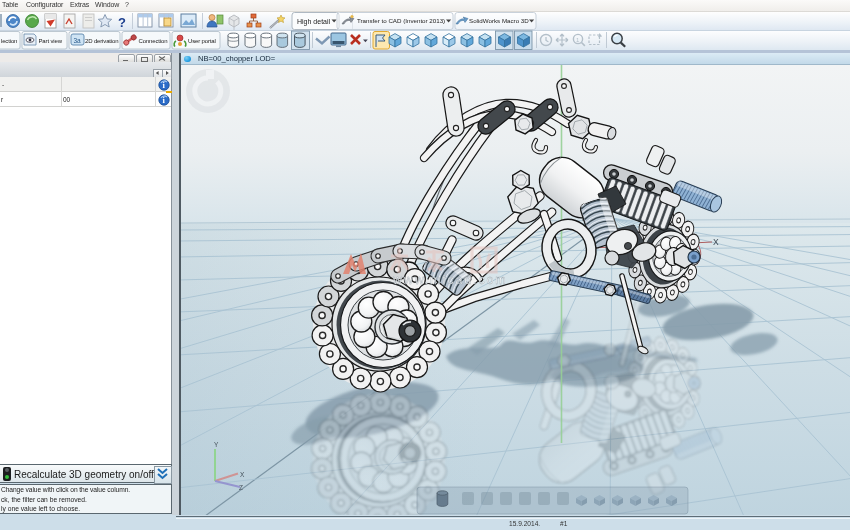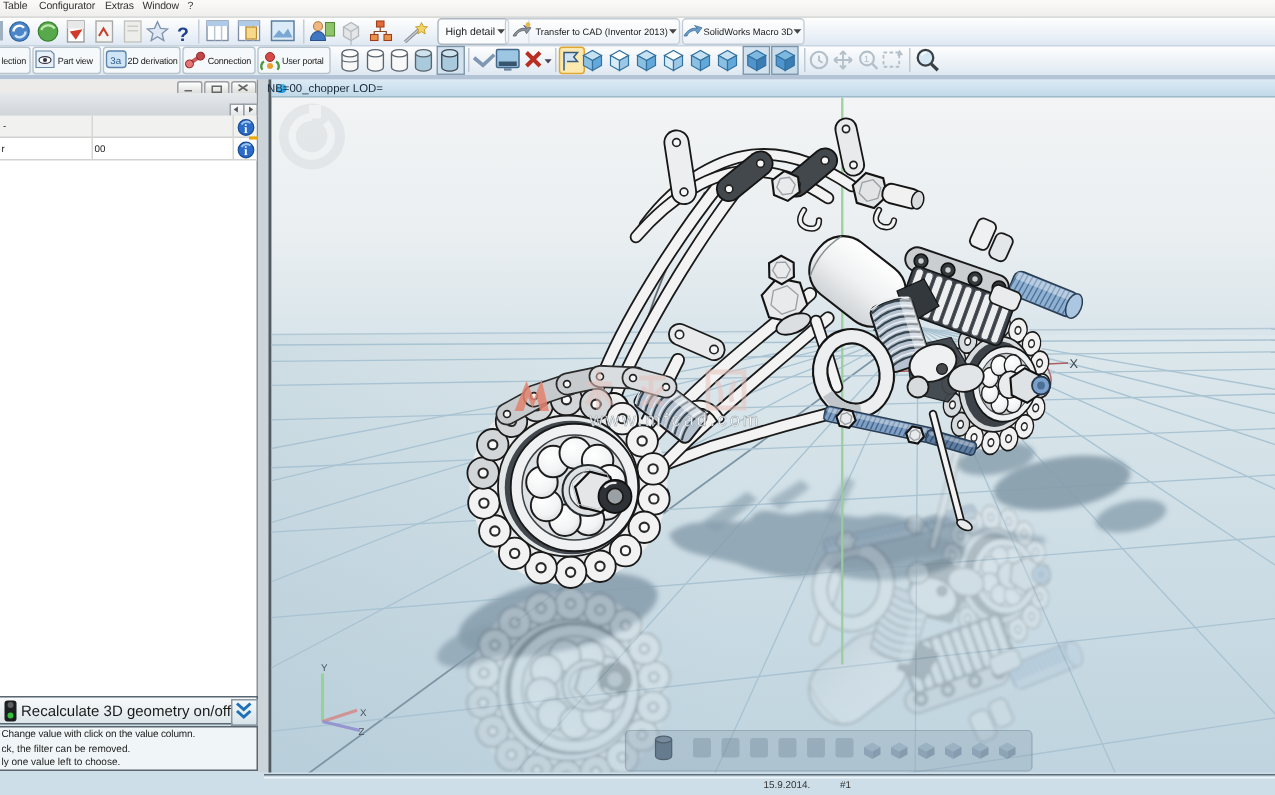--- a/index.html
+++ b/index.html
@@ -222,21 +222,21 @@
     <path d="M3 3l4.5 4 4.5-4M3 8l4.5 4 4.5-4" stroke="#1d6fb8" stroke-width="2" fill="none"></path>
   </svg>
 <div class="abs" style="left:0;top:484px;width:172px;height:30px;background:#f0f5f7;border:1.4px solid #5a676f;border-left:none;box-sizing:border-box;"></div>
 <div class="t" style="left:1px;top:486px;font-size:6.7px;letter-spacing:-0.1px;">Change value with click on the value column.</div>
 <div class="t" style="left:1px;top:495.5px;font-size:6.7px;">ck, the filter can be removed.</div>
 <div class="t" style="left:1px;top:505px;font-size:6.7px;">ly one value left to choose.</div>
 <div class="abs" style="left:171.6px;top:53px;width:8px;height:462px;background:#ccd4da;"></div>
 <div class="abs" style="left:179px;top:53px;width:2px;height:464px;background:#4f5a62;"></div>
 <div class="abs" style="left:181px;top:53px;width:669px;height:11px;background:linear-gradient(#dcebf5,#c2d9e9);border-bottom:1px solid #9fb8ca;"></div>
 <div class="abs" style="left:184px;top:55.5px;width:6.5px;height:6.5px;border-radius:50%;background:radial-gradient(circle at 35% 30%,#7cd0f4,#28a0e4 60%,#1580c0);"></div>
-<div class="t" style="left:178px;top:54.3px;font-size:7.6px;color:#16283a;">NB=00_chopper LOD=</div>
+<div class="t" style="left:198px;top:54.3px;font-size:7.6px;color:#16283a;">NB=00_chopper LOD=</div>
 <svg class="abs" style="left:181px;top:65px;" width="669" height="451" viewBox="181 65 669 451">
     <defs>
       <linearGradient id="sky" x1="0" y1="0" x2="0" y2="1">
         <stop offset="0" stop-color="#f2f4f5"></stop>
         <stop offset="0.55" stop-color="#ebeff1"></stop>
         <stop offset="1" stop-color="#d9e5eb"></stop>
       </linearGradient>
       <linearGradient id="gnd" x1="0" y1="0" x2="0" y2="1">
         <stop offset="0" stop-color="#dde8ec"></stop>
         <stop offset="0.5" stop-color="#cddde5"></stop>

